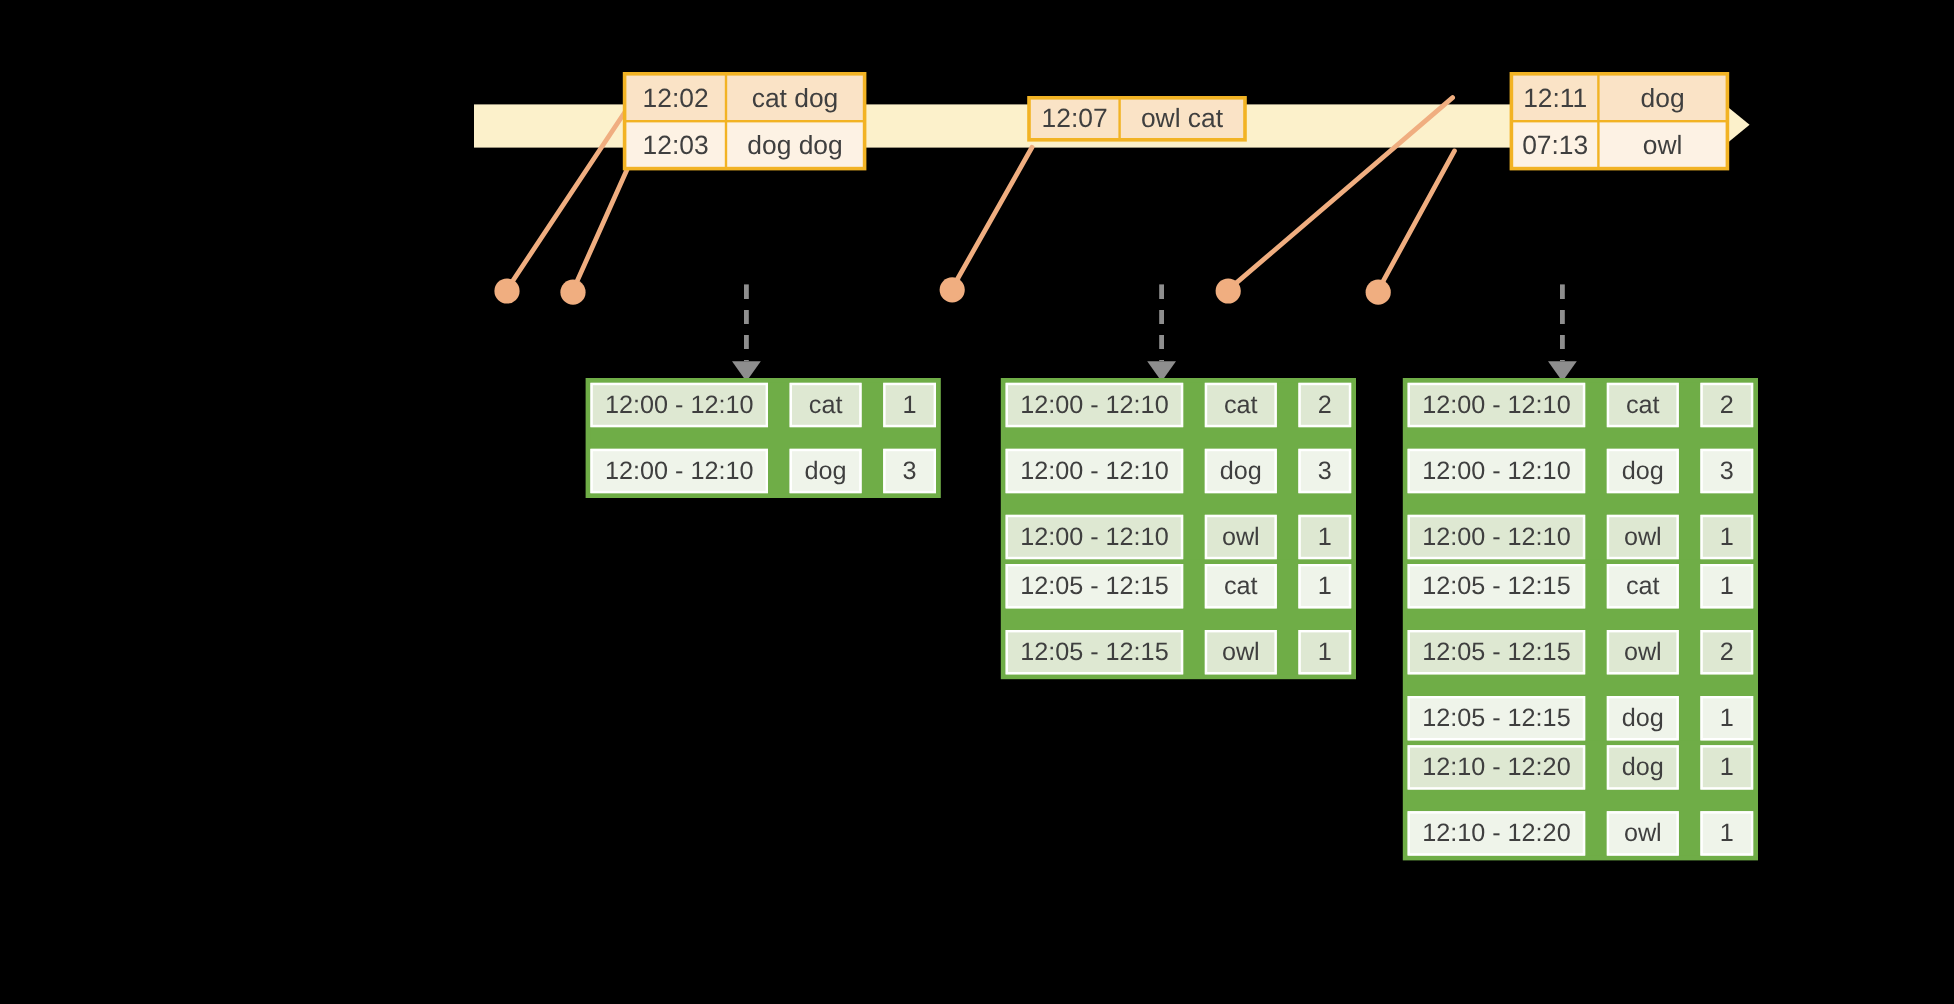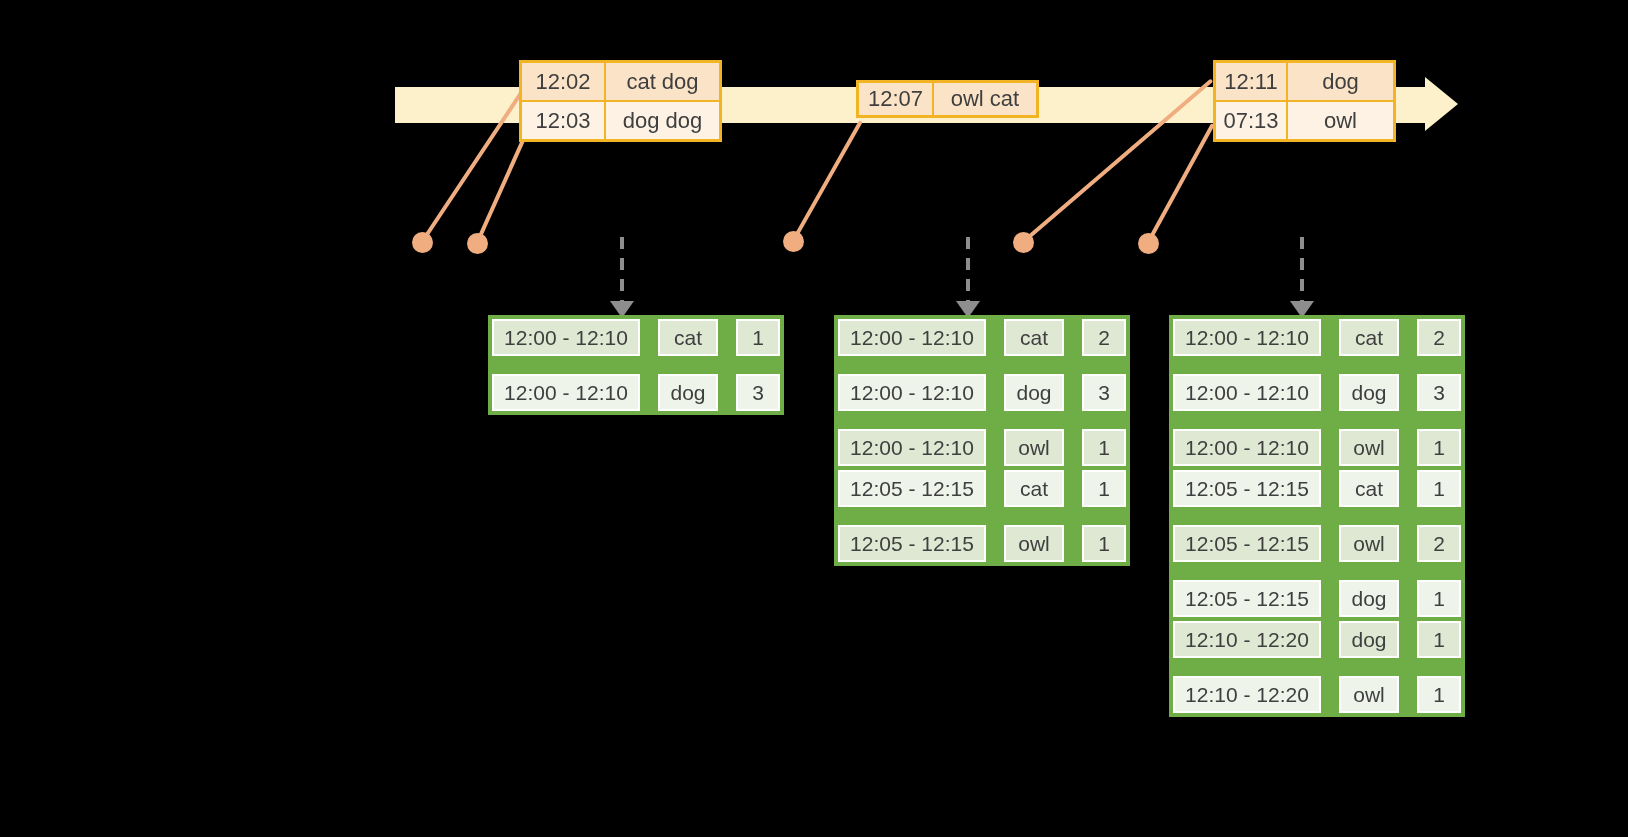--- a/index.html
+++ b/index.html
@@ -28,21 +28,21 @@
     position:absolute; display:grid; gap:2px; padding:3px;
     background:var(--event-border,#f2b324); z-index:3;
   }
   .etable .ecell {
     display:flex; align-items:center; justify-content:center;
     font-size:22px; height:37px; color:var(--text,#3f3f3f);
   }
   #etable1 { left:519px; top:60px; grid-template-columns:82px 113px; }
   #etable2 { left:856px; top:80px; grid-template-columns:73px 102px; }
   #etable2 .ecell { height:32px; }
-  #etable3 { left:1213px; top:60px; grid-template-columns:70px 105px; }
+  #etable3 { left:1258px; top:60px; grid-template-columns:70px 105px; }
   .erow-odd  { background:var(--event-row-odd,#fae3c6); }
   .erow-even { background:var(--event-row-even,#fdf2e4);text-align:right; }
 
   
   .cline {
     position:absolute; height:4px; border-radius:2px;
     background:var(--connector,#f0ae80); transform-origin:0 50%; z-index:1;
   }
   .cline1 { left:523px; top:88px;  width:183px; transform:rotate(123.6deg); }
   .cline2 { left:524px; top:136px; width:115px; transform:rotate(114.1deg); }

